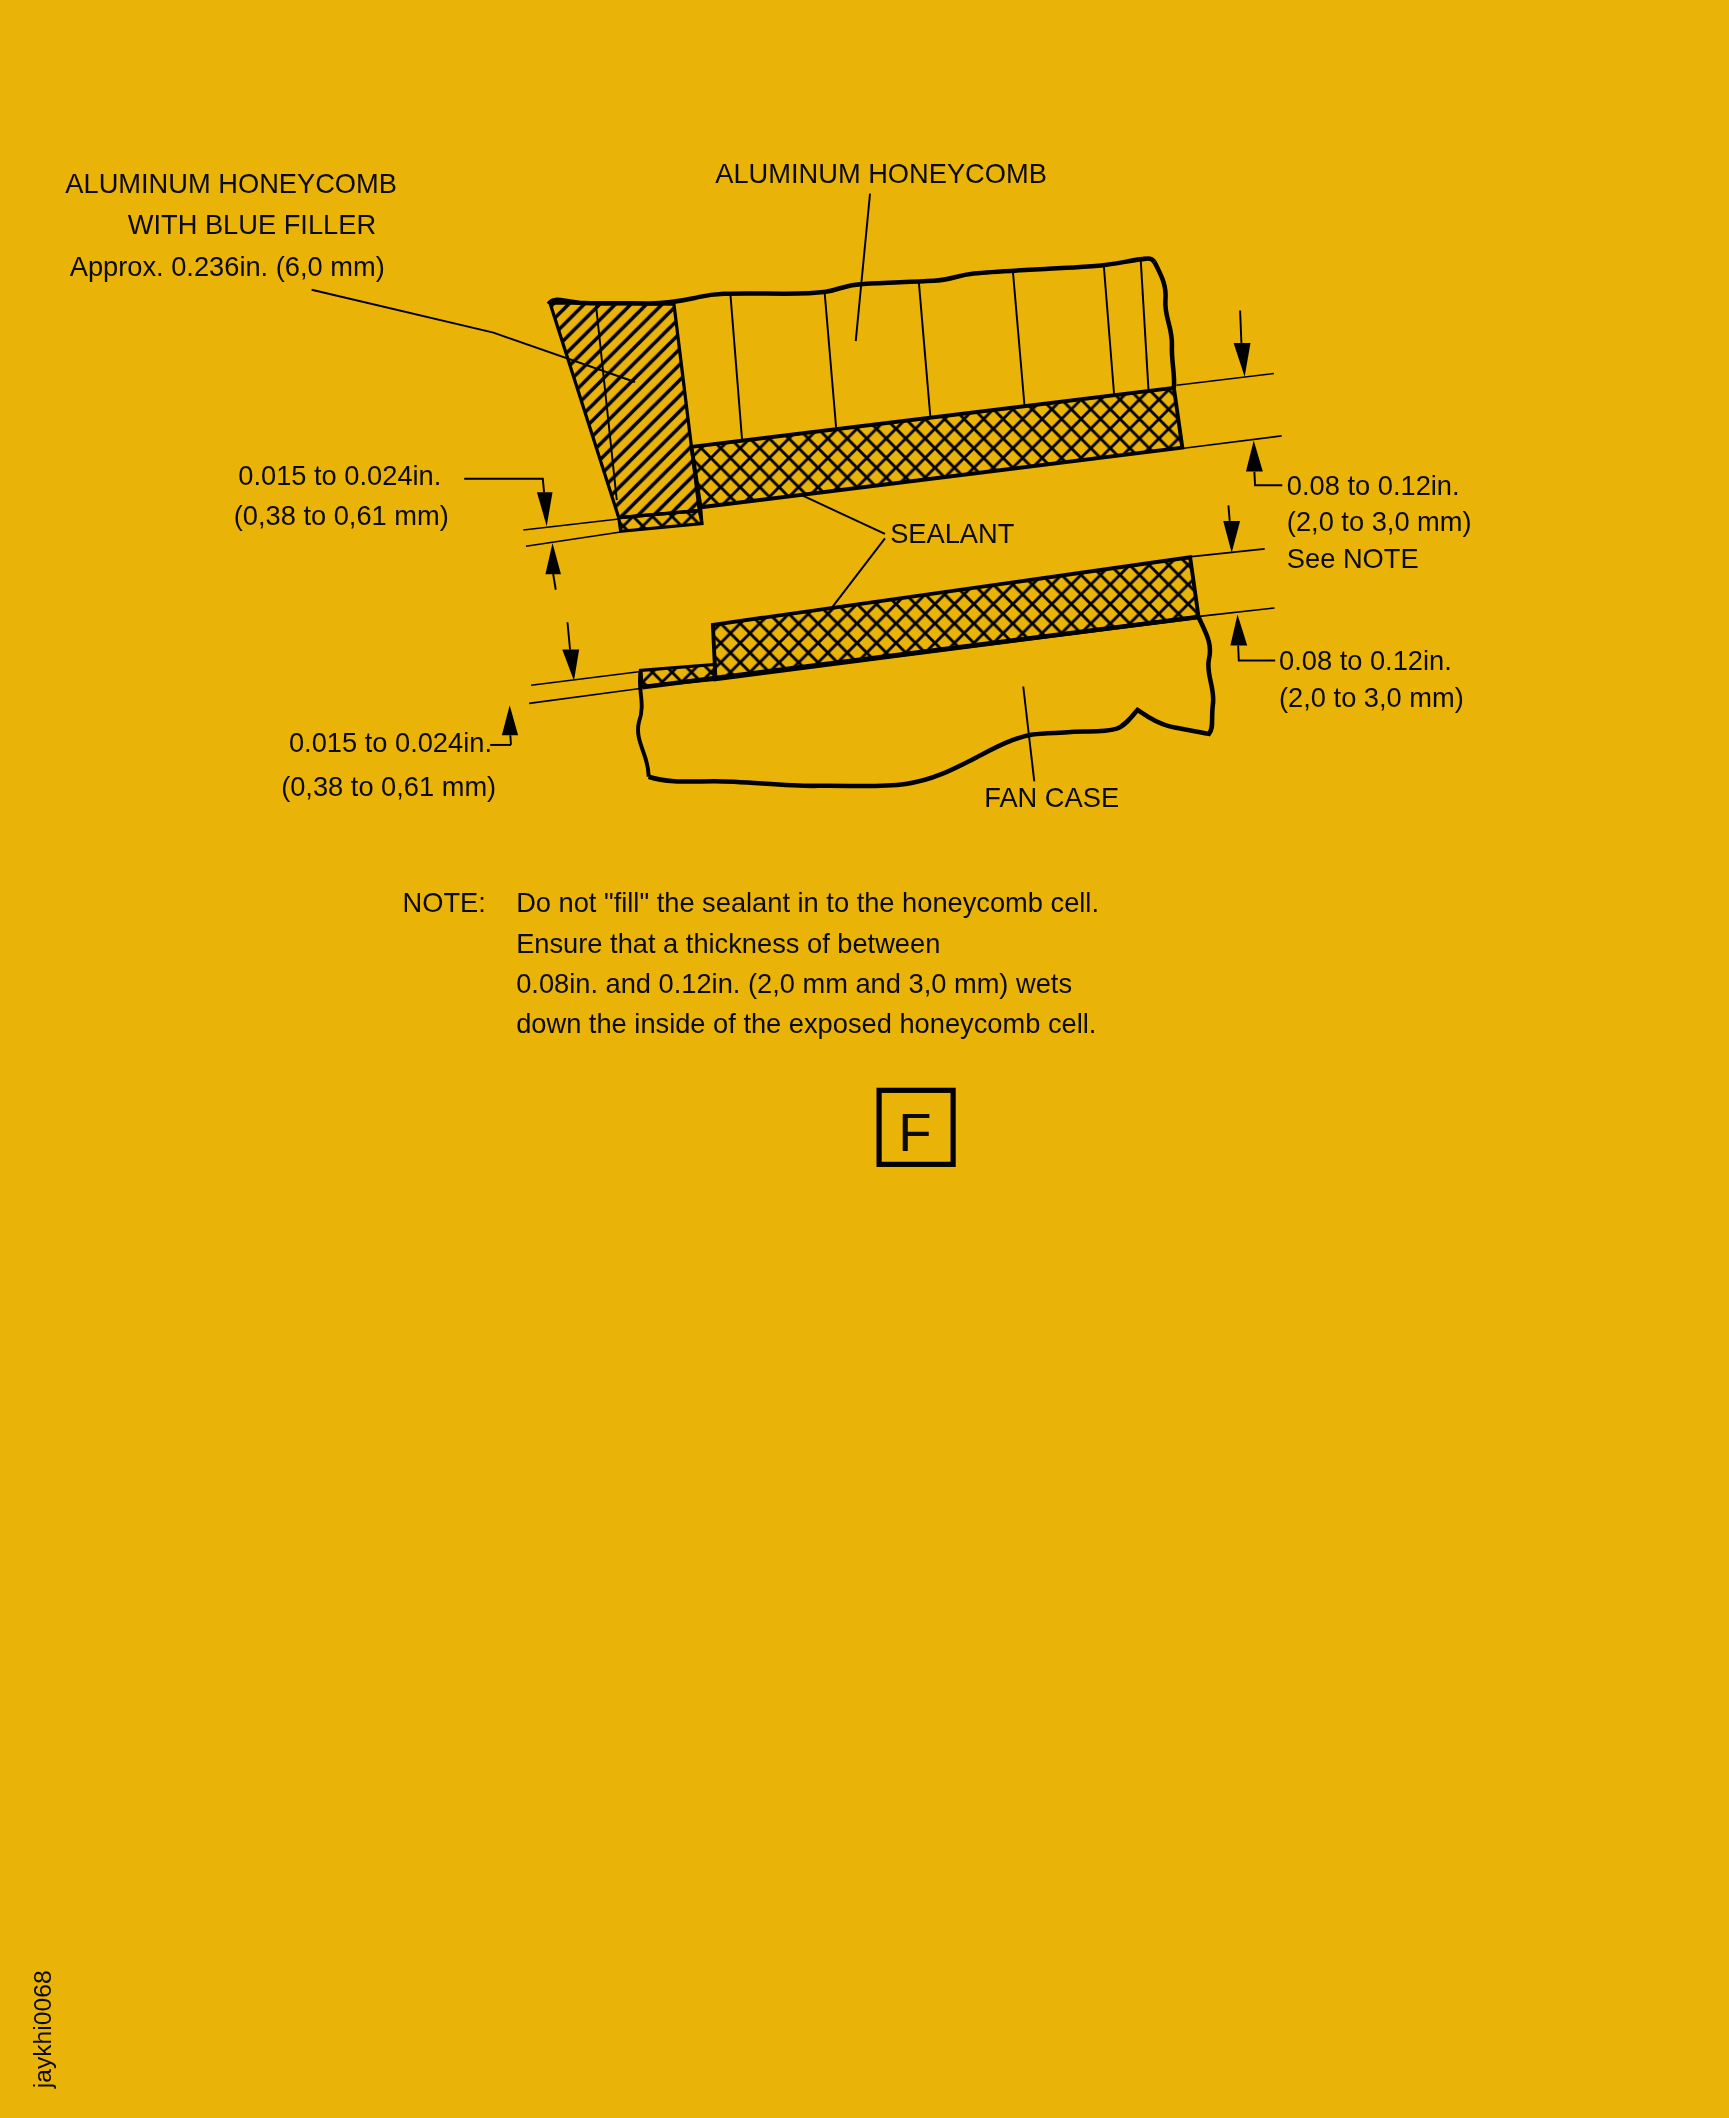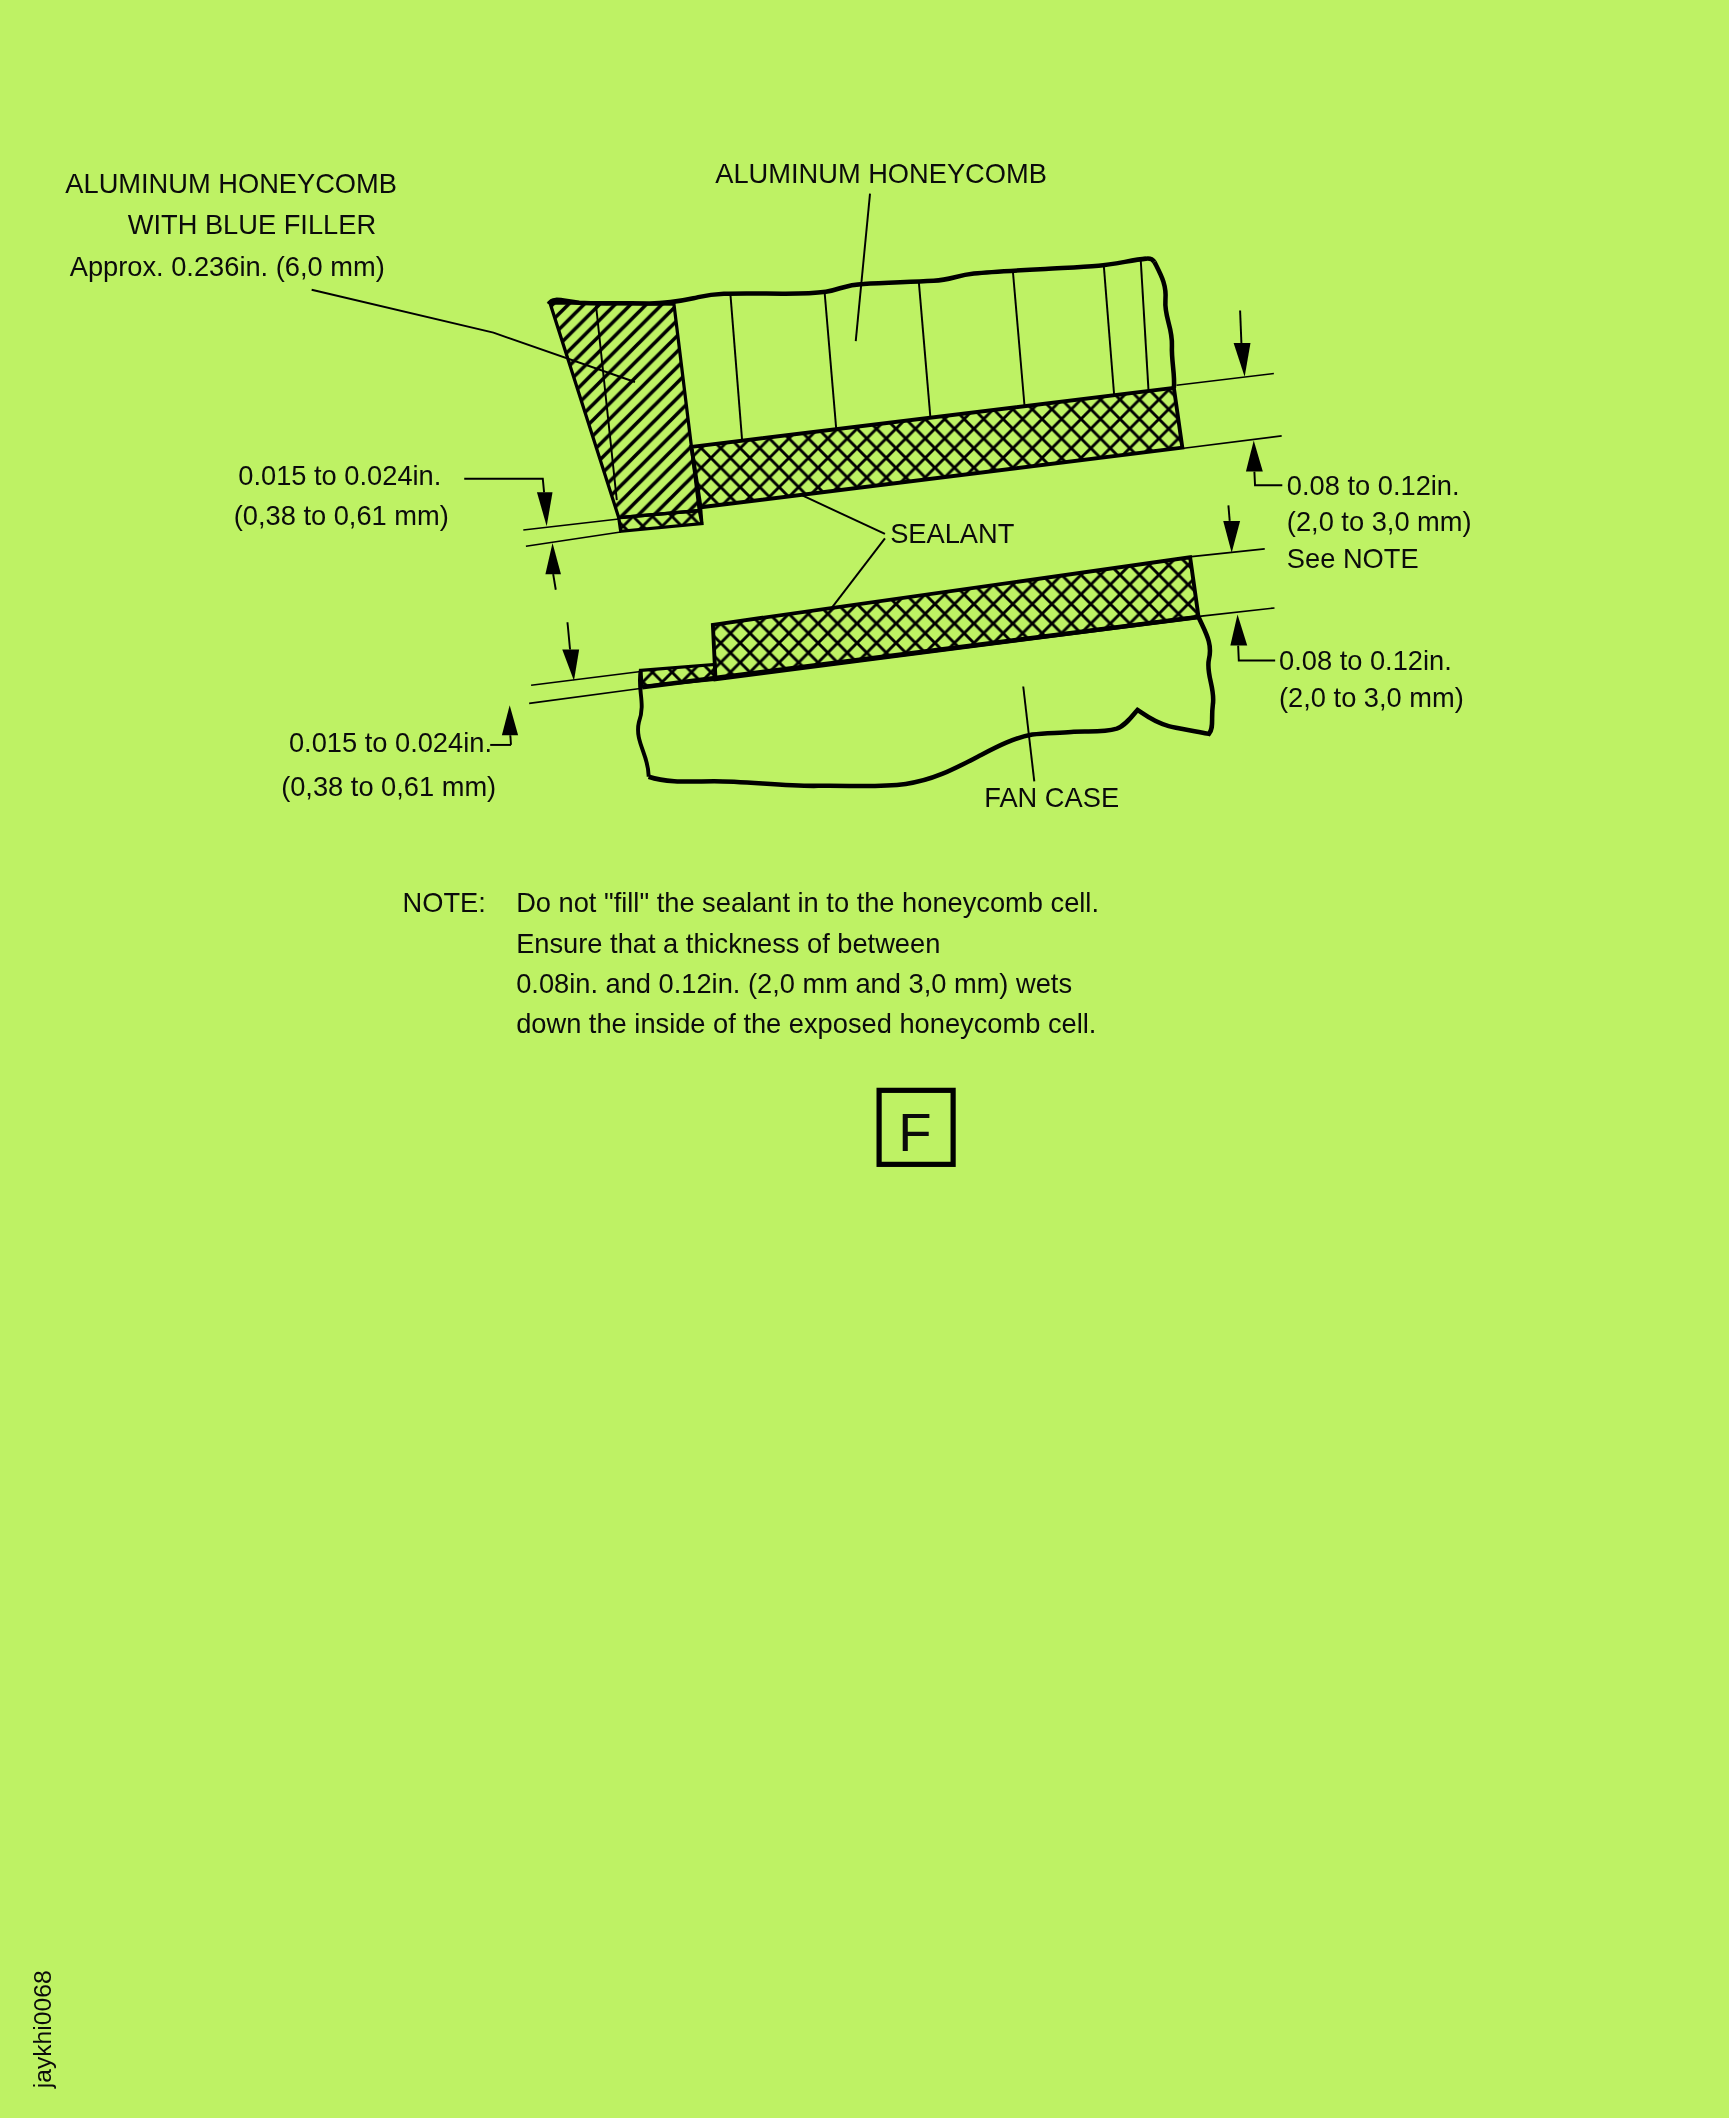--- a/index.html
+++ b/index.html
@@ -1,16 +1,16 @@
 <!DOCTYPE html>
 <html style="font-size:10.4px"><head>
 <meta charset="utf-8">
 <style>
   html,body{margin:0;padding:0;background:#fff;}
-  .page{position:relative;width:1729px;height:2119px;background:#bef264;overflow:hidden;}
+  .page{position:relative;width:1729px;height:2119px;background:#eab308;overflow:hidden;}
   svg text{font-family:"Liberation Sans","DejaVu Sans",sans-serif;font-size:42px;fill:#0b0b0b;}
   svg text.marker{font-size:84px;}
   svg text.watermark{font-size:38px;}
   .ln{stroke:#000;fill:none;}
 </style>
 </head>
 <body>
 
 <div class="page">
 <svg width="1729" height="2119" viewBox="0 0 2663 3263" xmlns="http://www.w3.org/2000/svg">

